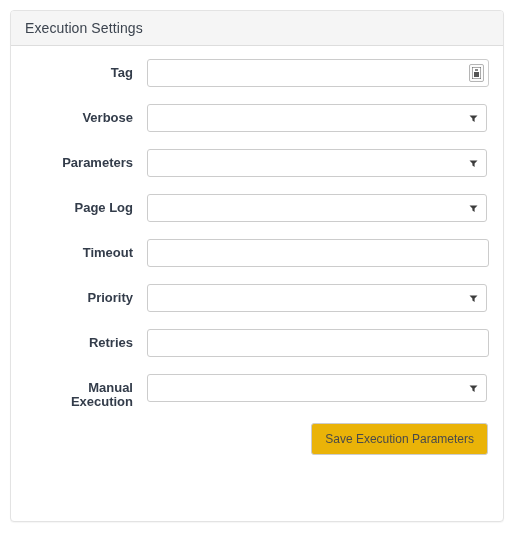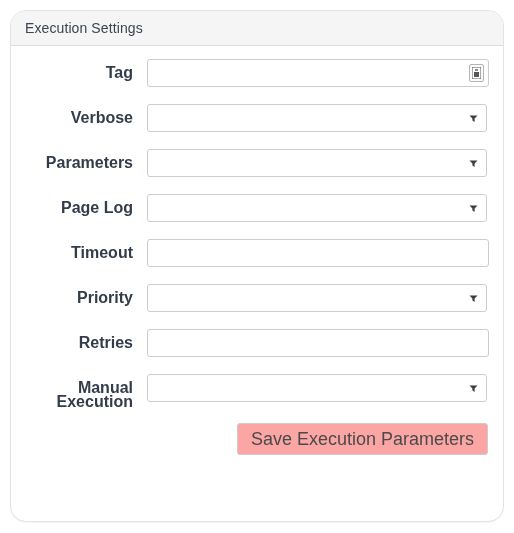--- a/index.html
+++ b/index.html
@@ -13,21 +13,21 @@
   }
 
   #panel {
     position: absolute;
     left: 10px;
     top: 10px;
     width: 494px;
     height: 512px;
     background: #ffffff;
     border: 1px solid #e3e3e3;
-    border-radius: 16px;
+    border-radius: 4px;
     box-sizing: border-box;
     box-shadow: 0 1px 1px rgba(0,0,0,0.04);
     overflow: hidden;
   }
 
   #panel-header {
     height: 35px;
     background: #f5f5f5;
     border-bottom: 1px solid #dddddd;
     display: flex;
@@ -51,21 +51,21 @@
     display: flex;
     align-items: flex-start;
     margin-bottom: 17px;
     height: 28px;
   }
 
   .form-label {
     width: 122px;
     flex: 0 0 122px;
     text-align: right;
-    font-size: 16px;
+    font-size: 13px;
     font-weight: bold;
     color: #333c4a;
     line-height: 14px;
     padding-top: 7px;
     padding-right: 14px;
     box-sizing: border-box;
     word-wrap: break-word;
   }
 
   .field-wrap {
@@ -149,23 +149,23 @@
 
   #footer-row {
     display: flex;
     justify-content: flex-end;
     padding: 4px 15px 0 0;
     margin-top: 4px;
   }
 
   #save-button {
     font-family: "Liberation Sans", sans-serif;
-    font-size: 18px;
+    font-size: 12px;
     color: #4a4a4a;
-    background: #fca5a5;
+    background: #eab308;
     border: 1px solid #cccccc;
     border-radius: 3px;
     padding: 8px 13px;
     cursor: pointer;
     line-height: 14px;
   }
 </style>
 </head>
 <body>
 

